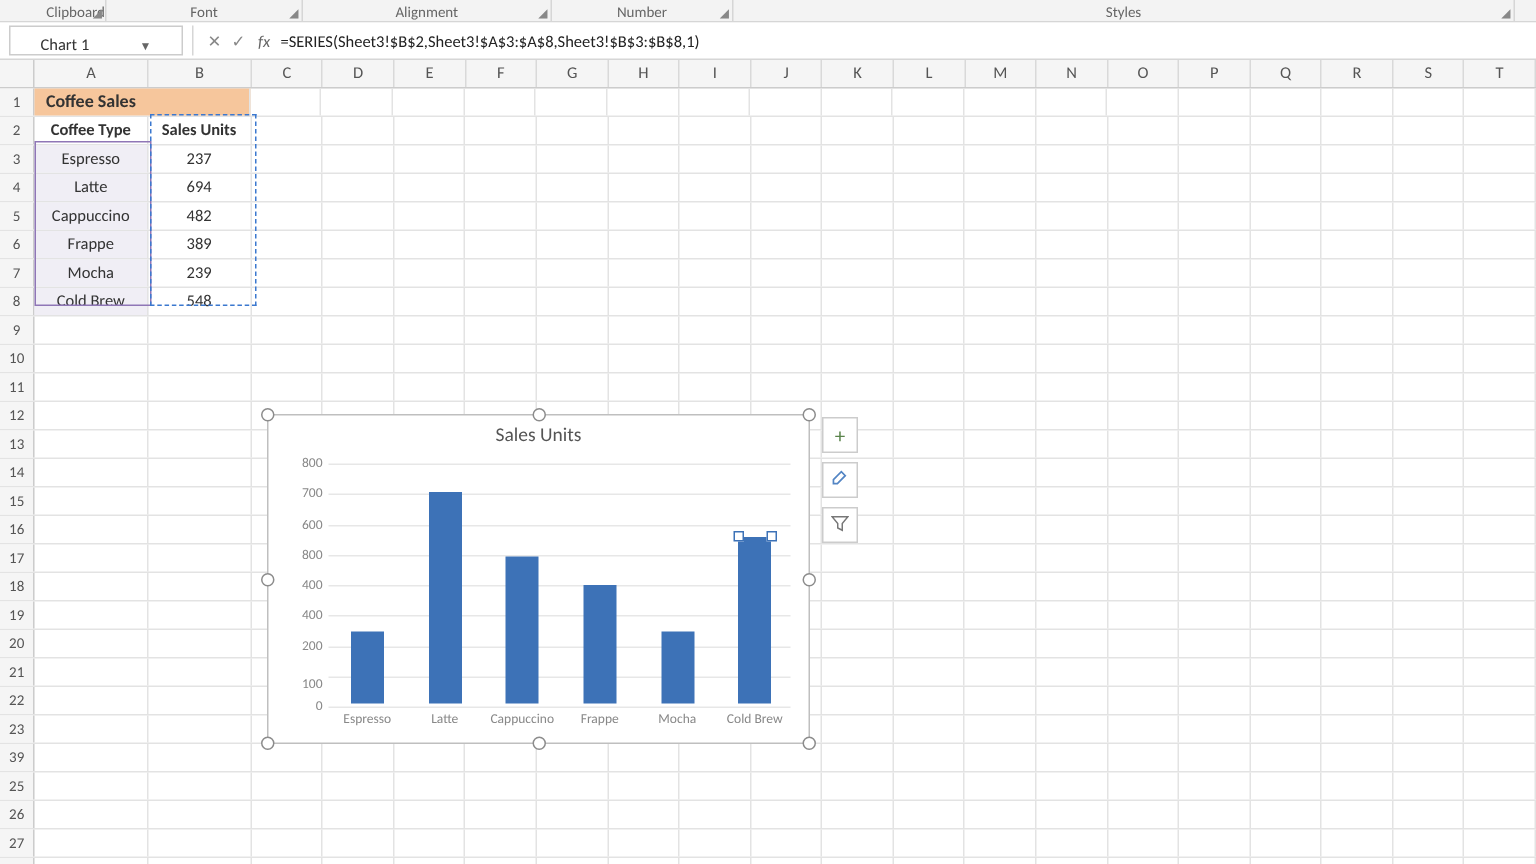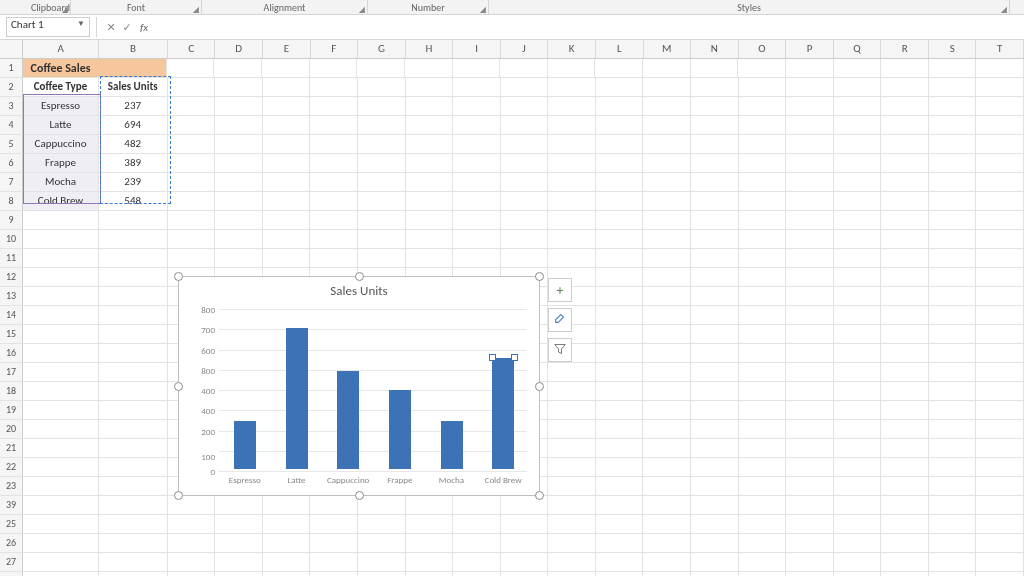--- a/index.html
+++ b/index.html
@@ -1,20 +1,20 @@
 <!DOCTYPE html>
 <html><head>
 <meta charset="utf-8">
 <style>
 html,body{margin:0;padding:0;font-family:"Segoe UI",Calibri,Arial,sans-serif;font-size:11px;background:#fff;color:#333;overflow:hidden;width:1024px;height:576px}
 .ribbon-groups{height:14px;background:#f3f3f3;border-bottom:1px solid #d6d6d6;display:flex;align-items:center;color:#666;font-size:10px}
 .ribbon-groups .group{border-right:1px solid #d6d6d6;text-align:center;position:relative;height:100%;display:flex;align-items:center;justify-content:center}
 .ribbon-groups .group .dlg{position:absolute;right:2px;bottom:0;font-size:8px;color:#888}
 .formula-bar{height:24px;background:#fff;border-bottom:1px solid #d6d6d6;display:flex;align-items:center}
-.name-box{width:74px;height:18px;border:1px solid #ccc;margin-left:6px;padding:0 4px;display:flex;align-items:flex-start;justify-content:space-between;font-size:11px}
+.name-box{width:74px;height:18px;border:1px solid #ccc;margin-left:6px;padding:0 20px;display:flex;align-items:flex-end;justify-content:space-between;font-size:11px}
 .name-box .dd{color:#666;font-size:8px}
 .fb-sep{width:1px;height:20px;background:#d6d6d6;margin:0 6px}
 .fb-btn{width:16px;text-align:center;color:#888;font-size:11px}
 .fx{font-style:italic;color:#666;width:18px}
 .formula-text{flex:1;font-size:11px;color:#222;padding-left:2px}
 .sheet{position:relative}
 .col-headers{display:flex;border-bottom:1px solid #ccc;background:#f5f5f5;height:18px}
 .corner{width:23px;border-right:1px solid #ccc}
 .col-h{width:48px;border-right:1px solid #d9d9d9;text-align:center;color:#555;line-height:18px;font-size:11px}
 .col-h.A{width:77px}.col-h.B{width:70px}
@@ -70,20 +70,21 @@
 
 <div class="formula-bar">
   <div class="name-box">
     <span>Chart 1</span>
     <span class="dd">▼</span>
   </div>
   <div class="fb-sep"></div>
   <div class="fb-btn">✕</div>
   <div class="fb-btn">✓</div>
   <div class="fb-btn fx">fx</div>
+  <div class="formula-text">=SERIES(Sheet3!$B$2,Sheet3!$A$3:$A$8,Sheet3!$B$3:$B$8,1)</div>
 </div>
 
 <div class="sheet">
   <div class="col-headers" id="col-headers">
     <div class="corner"></div>
   <div class="col-h A">A</div>
       <div class="col-h B">B</div>
       <div class="col-h C">C</div>
       <div class="col-h D">D</div>
       <div class="col-h E">E</div>

